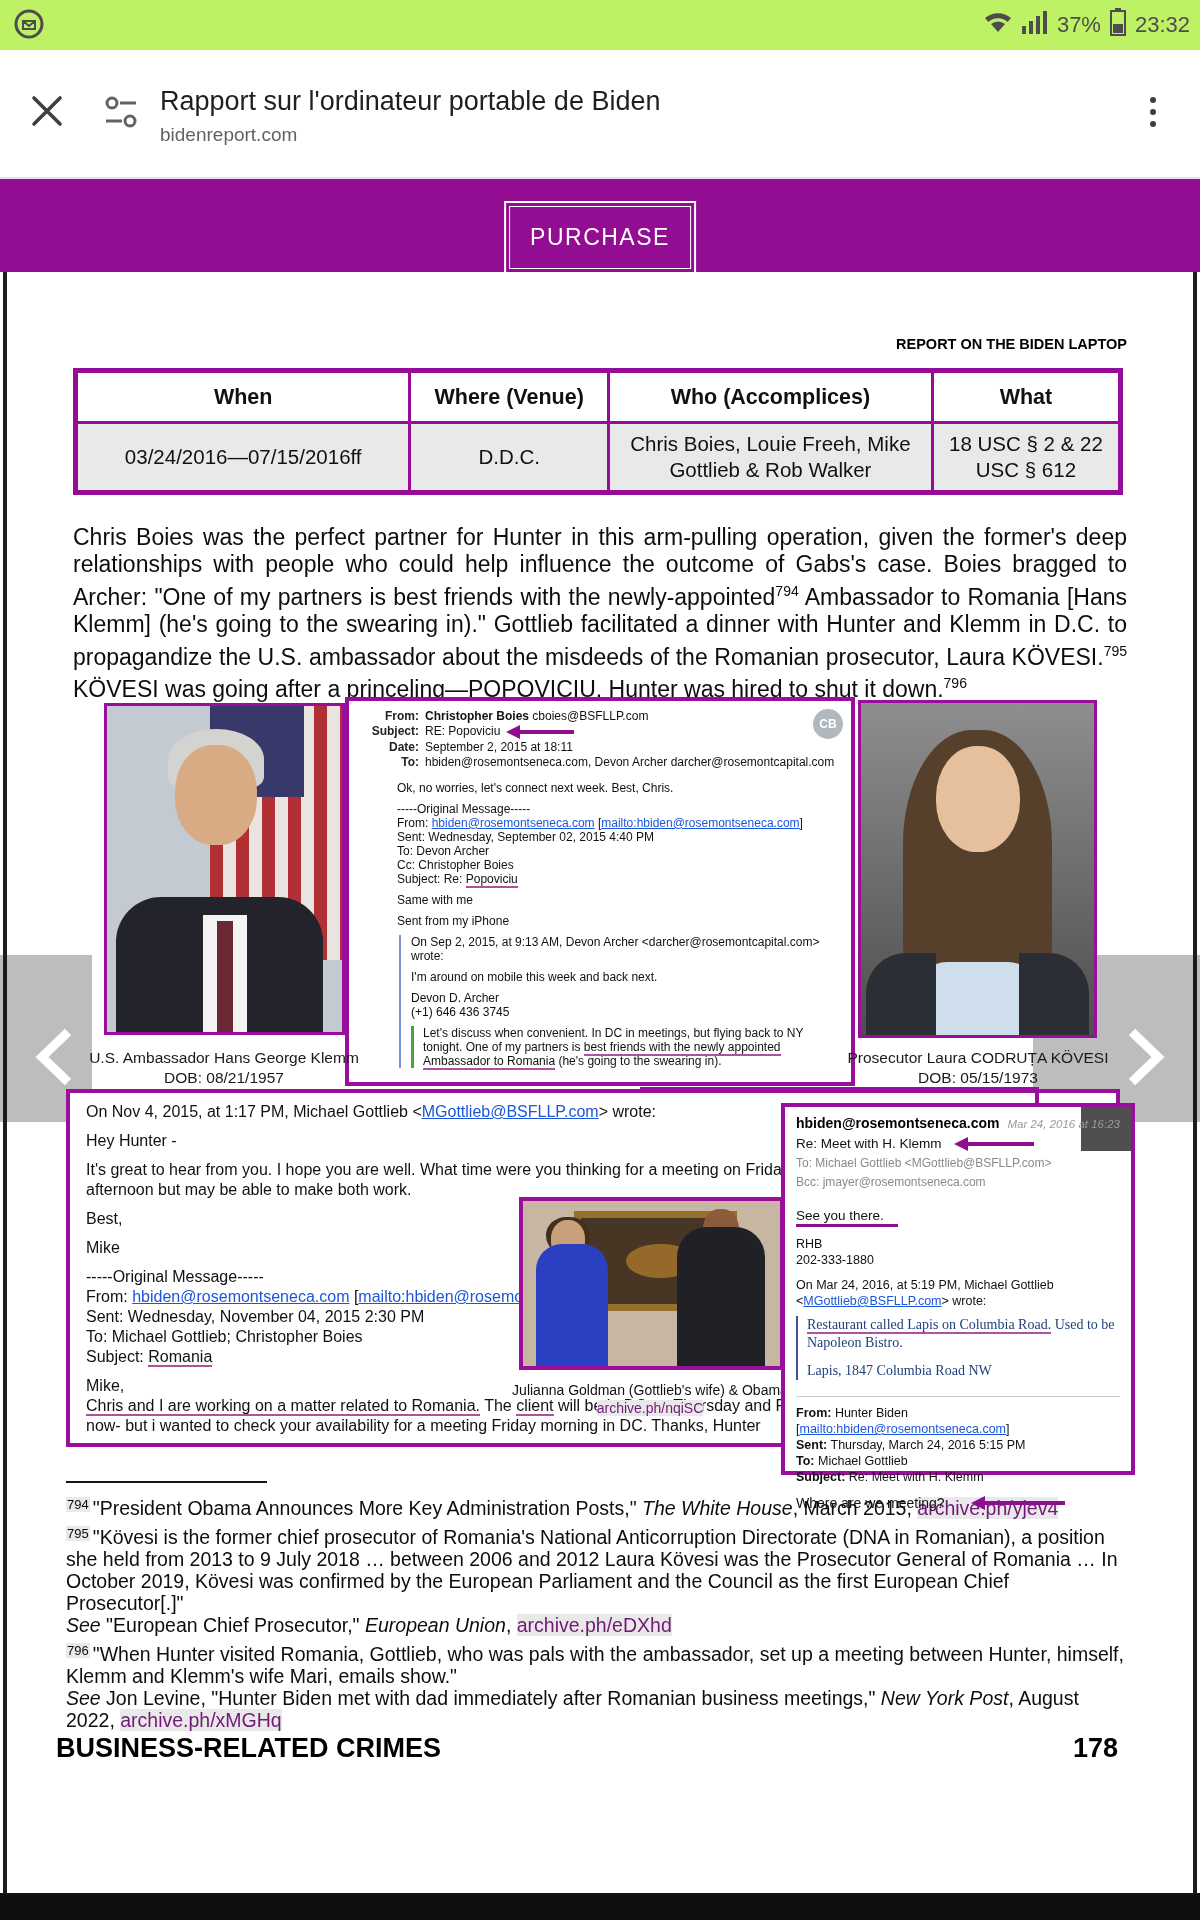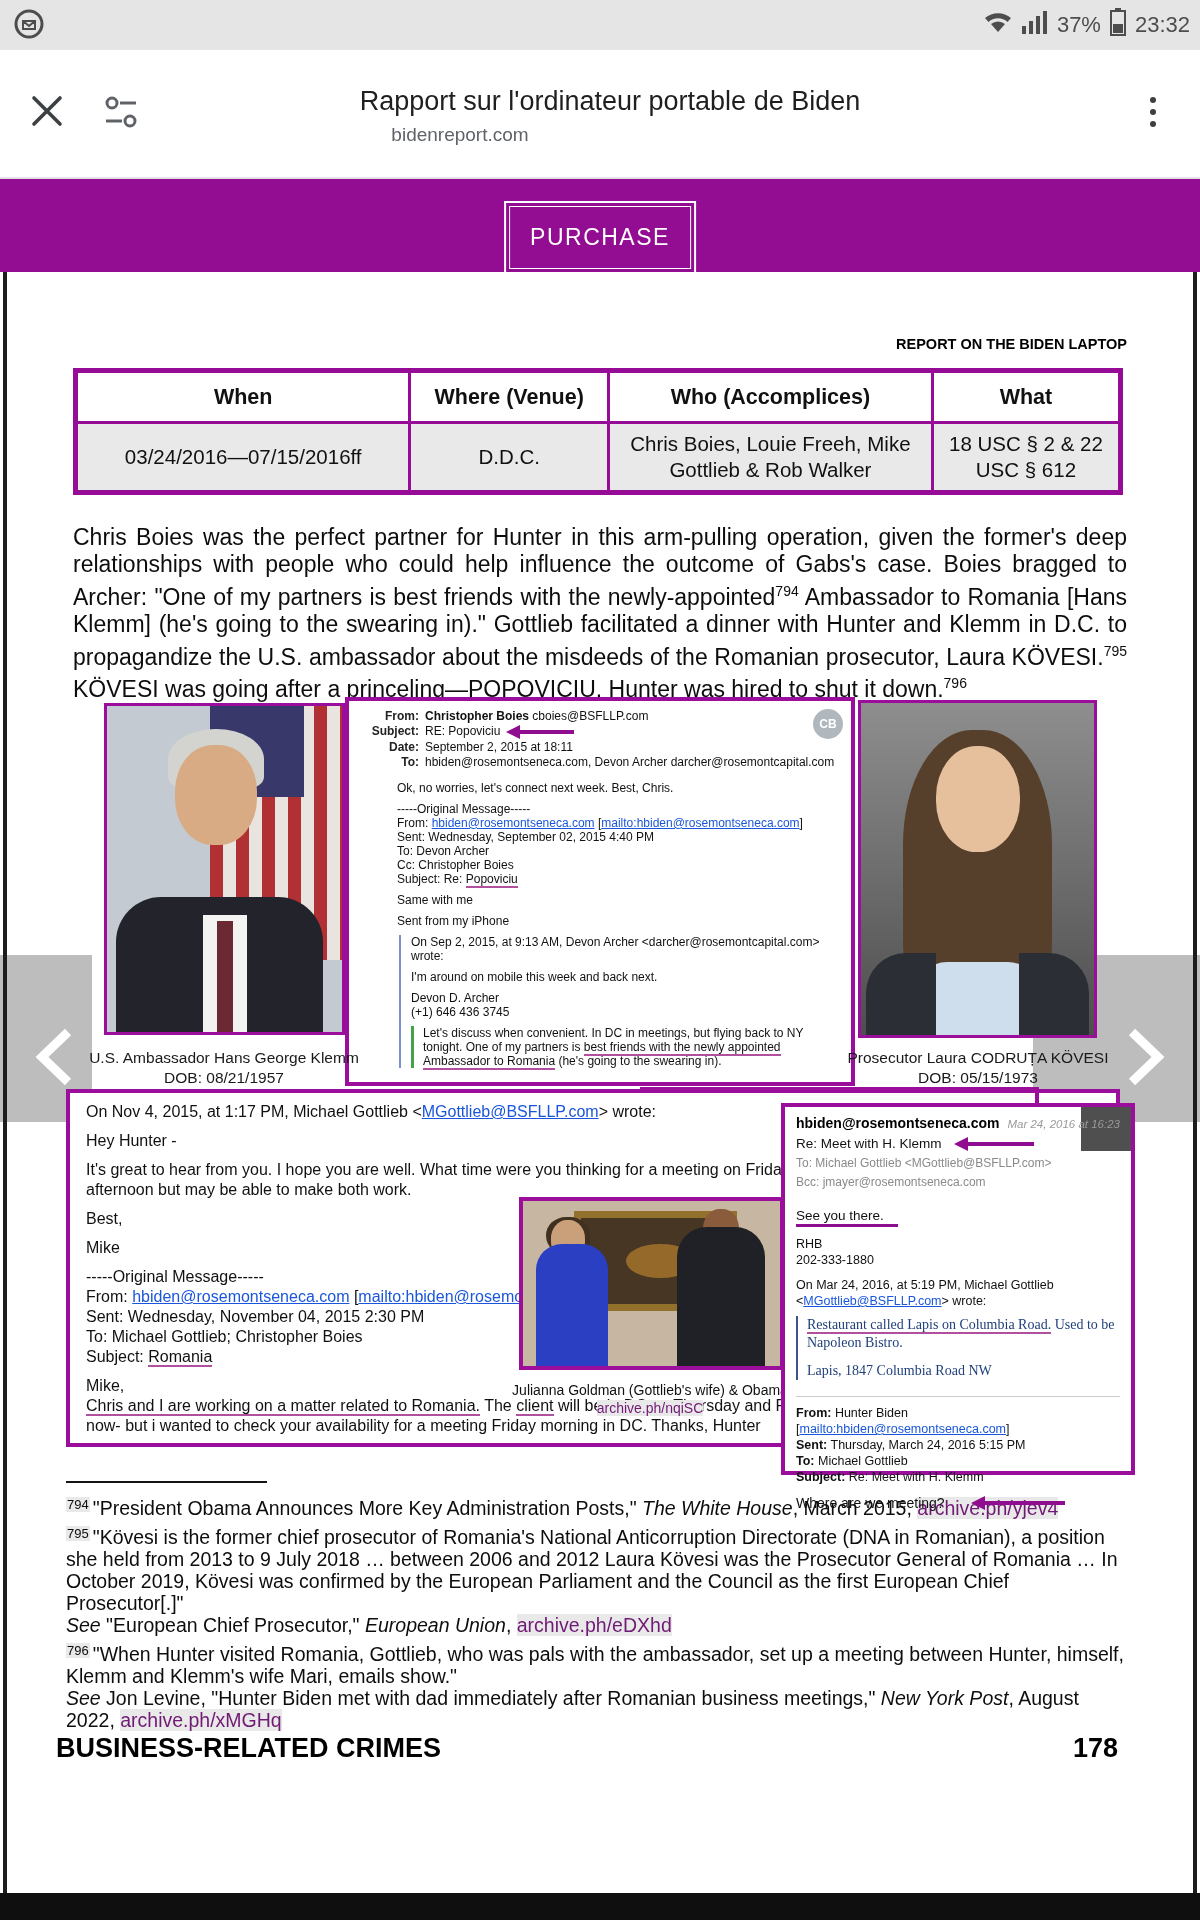--- a/index.html
+++ b/index.html
@@ -1,27 +1,27 @@
 <!DOCTYPE html>
 <html><head>
 <meta charset="utf-8">
 <style>
   html,body{margin:0;padding:0;background:#ffffff;}
   #screen{position:relative;width:1200px;height:1920px;background:#fff;overflow:hidden;
           font-family:"Liberation Sans",sans-serif;color:#111;}
   .abs{position:absolute;}
 
   
-  #statusbar{left:0;top:0;width:1200px;height:50px;background:#e5e5e5;z-index:10;}
+  #statusbar{left:0;top:0;width:1200px;height:50px;background:#bef264;z-index:10;}
   .sb-right{position:absolute;right:10px;top:0;height:50px;display:flex;align-items:center;gap:9px;
             color:#4d4d4d;font-size:22px;}
   .sb-left{position:absolute;left:12px;top:7px;}
 
   
-  #browserbar{left:0;top:50px;width:1200px;height:127px;background:#fff;border-bottom:2px solid #e3e3e3;z-index:10;text-align:center;}
+  #browserbar{left:0;top:50px;width:1200px;height:127px;background:#fff;border-bottom:2px solid #e3e3e3;z-index:10;}
   #close-x{left:28px;top:42px;width:38px;height:38px;}
   #tune-ic{left:102px;top:44px;width:40px;height:36px;}
   #bt-title{left:160px;top:36px;width:900px;font-size:27px;color:#1f1f1f;white-space:nowrap;}
   #bt-url{left:160px;top:74px;width:600px;font-size:19px;color:#5f6368;}
   #menu-dots{left:1138px;top:40px;width:30px;height:44px;display:flex;flex-direction:column;align-items:center;gap:6px;justify-content:center;}
   #menu-dots i{width:6px;height:6px;border-radius:50%;background:#3c4043;}
 
   
   #band{left:0;top:179px;width:1200px;height:93px;background:#930d93;z-index:5;}
   #purchase{left:50%;top:22px;transform:translateX(-50%);border:2px solid #fff;padding:3px;}

